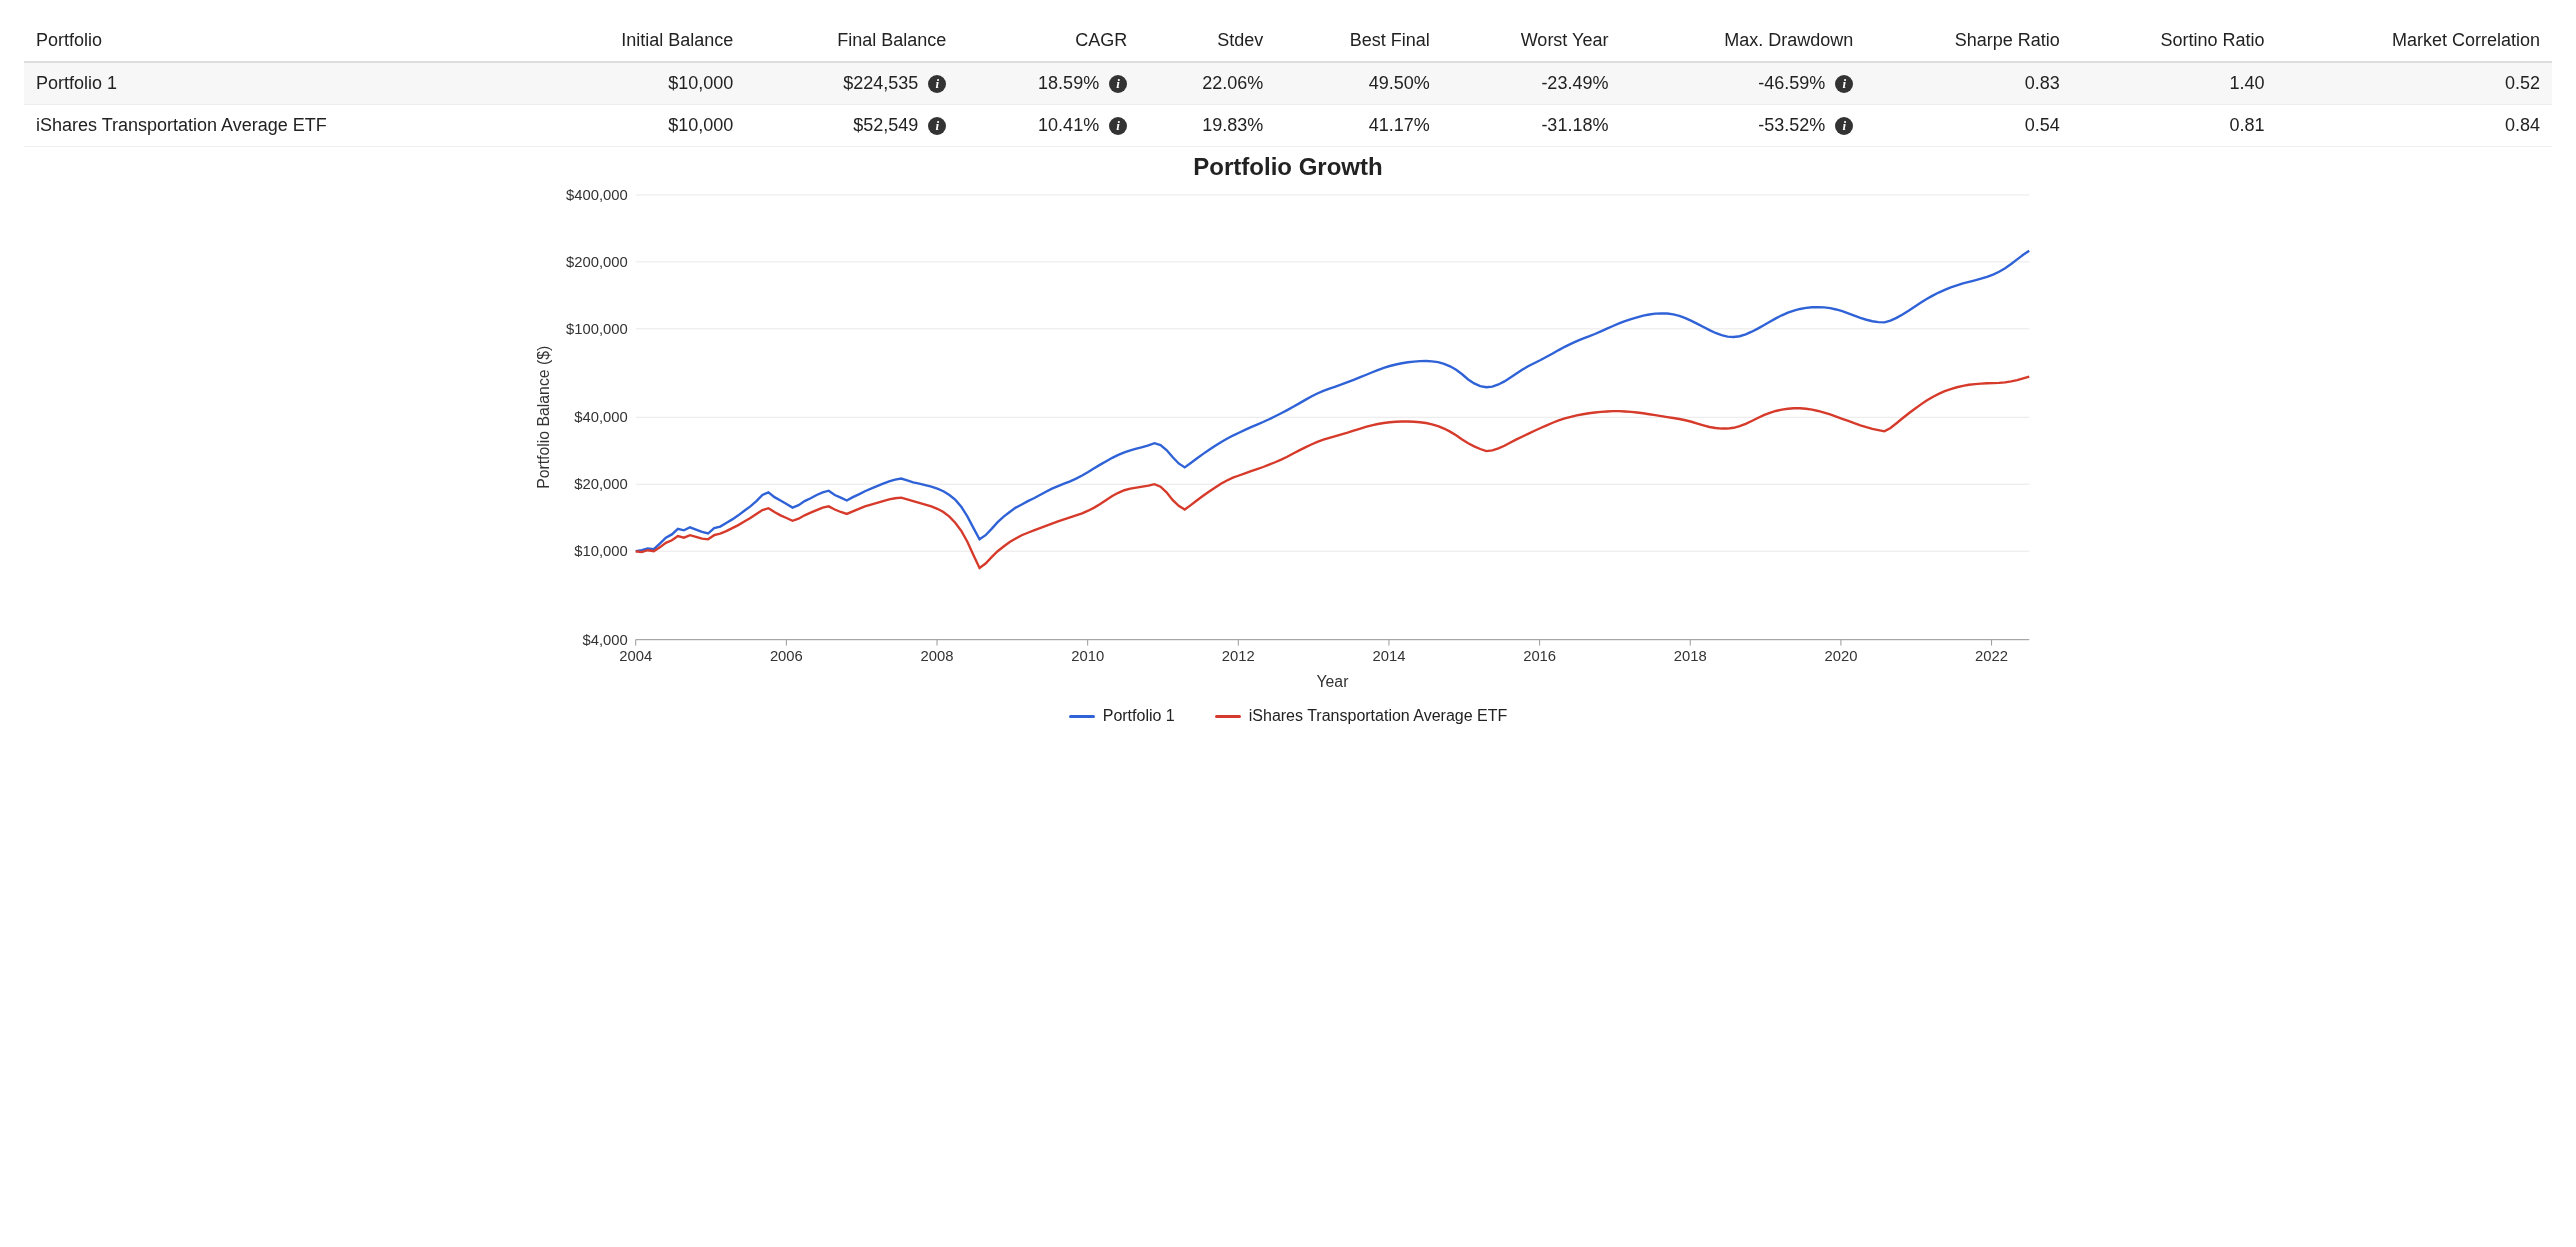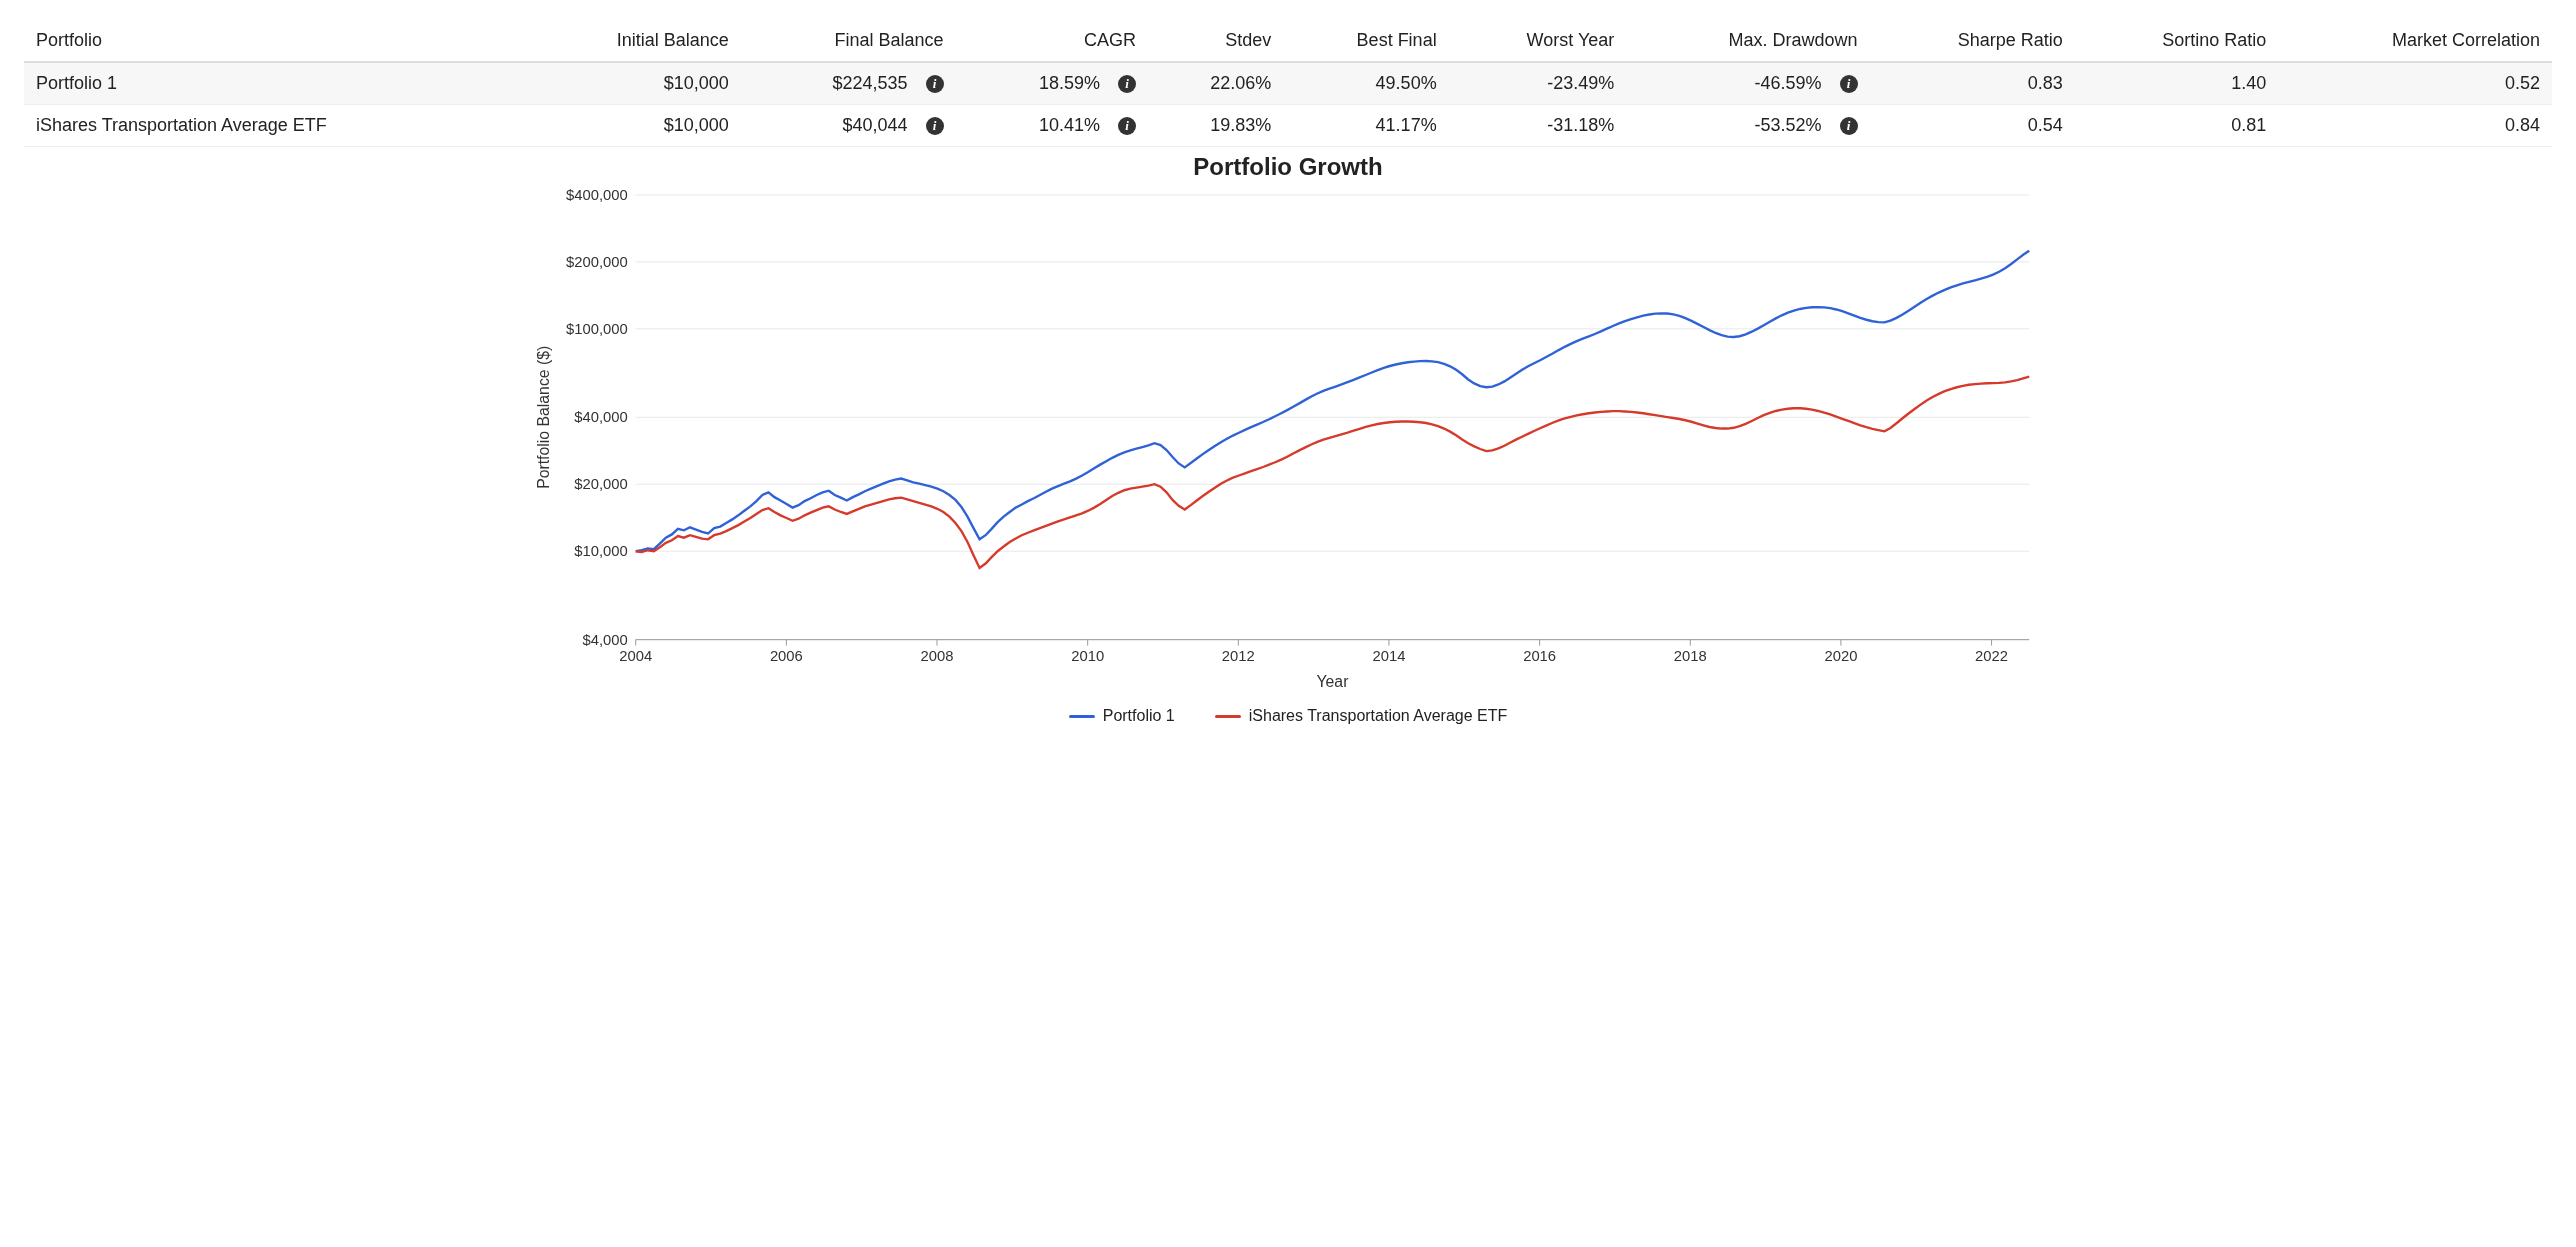--- a/index.html
+++ b/index.html
@@ -4,21 +4,21 @@
 <style>
   html,body{margin:0;padding:0;font-family:-apple-system,BlinkMacSystemFont,"Segoe UI",Helvetica,Arial,sans-serif;color:#222;background:#fff;}
   .page{padding:20px 24px;}
   h2{font-size:26px;font-weight:700;margin:0 0 16px 0;}
   table.ret{width:100%;border-collapse:collapse;font-size:18px;}
   table.ret th{font-weight:400;text-align:right;padding:10px 12px;border-bottom:2px solid #ddd;white-space:nowrap;}
   table.ret th:first-child{text-align:left;}
   table.ret td{padding:10px 12px;text-align:right;border-bottom:1px solid #eee;white-space:nowrap;}
   table.ret td:first-child{text-align:left;}
   table.ret tbody tr:nth-child(odd){background:#f7f7f7;}
-  .withinfo{display:inline-flex;align-items:center;gap:18px;}
+  .withinfo{display:inline-flex;align-items:center;gap:10px;}
   .info-icon{display:inline-flex;width:18px;height:18px;border-radius:50%;background:#333;color:#fff;font-weight:700;font-size:13px;align-items:center;justify-content:center;font-style:italic;font-family:Georgia,serif;}
   .chart-wrap{}
   .chart-title{text-align:center;font-size:24px;font-weight:700;margin:6px 0 4px 0;}
   svg.chart{display:block;margin:0 auto;}
   .axis text{font-size:15px;fill:#333;}
   .axis-label{font-size:16px;fill:#333;}
   .grid line{stroke:#e8e8e8;stroke-width:1;}
   .series{fill:none;stroke-width:2.4;}
   .legend{display:flex;gap:40px;justify-content:center;margin-top:8px;font-size:16px;}
   .legend-item{display:flex;align-items:center;gap:8px;}
@@ -65,21 +65,21 @@
               <span class="info-icon">i</span>
             </span></td>
           <td>0.83</td>
           <td>1.40</td>
           <td>0.52</td>
         </tr>
         <tr>
           <td>iShares Transportation Average ETF</td>
           <td>$10,000</td>
           <td><span class="withinfo">
-              <span>$40,044</span>
+              <span>$52,549</span>
               <span class="info-icon">i</span>
             </span></td>
           <td><span class="withinfo">
               <span>10.41%</span>
               <span class="info-icon">i</span>
             </span></td>
           <td>19.83%</td>
           <td>41.17%</td>
           <td>-31.18%</td>
           <td><span class="withinfo">

